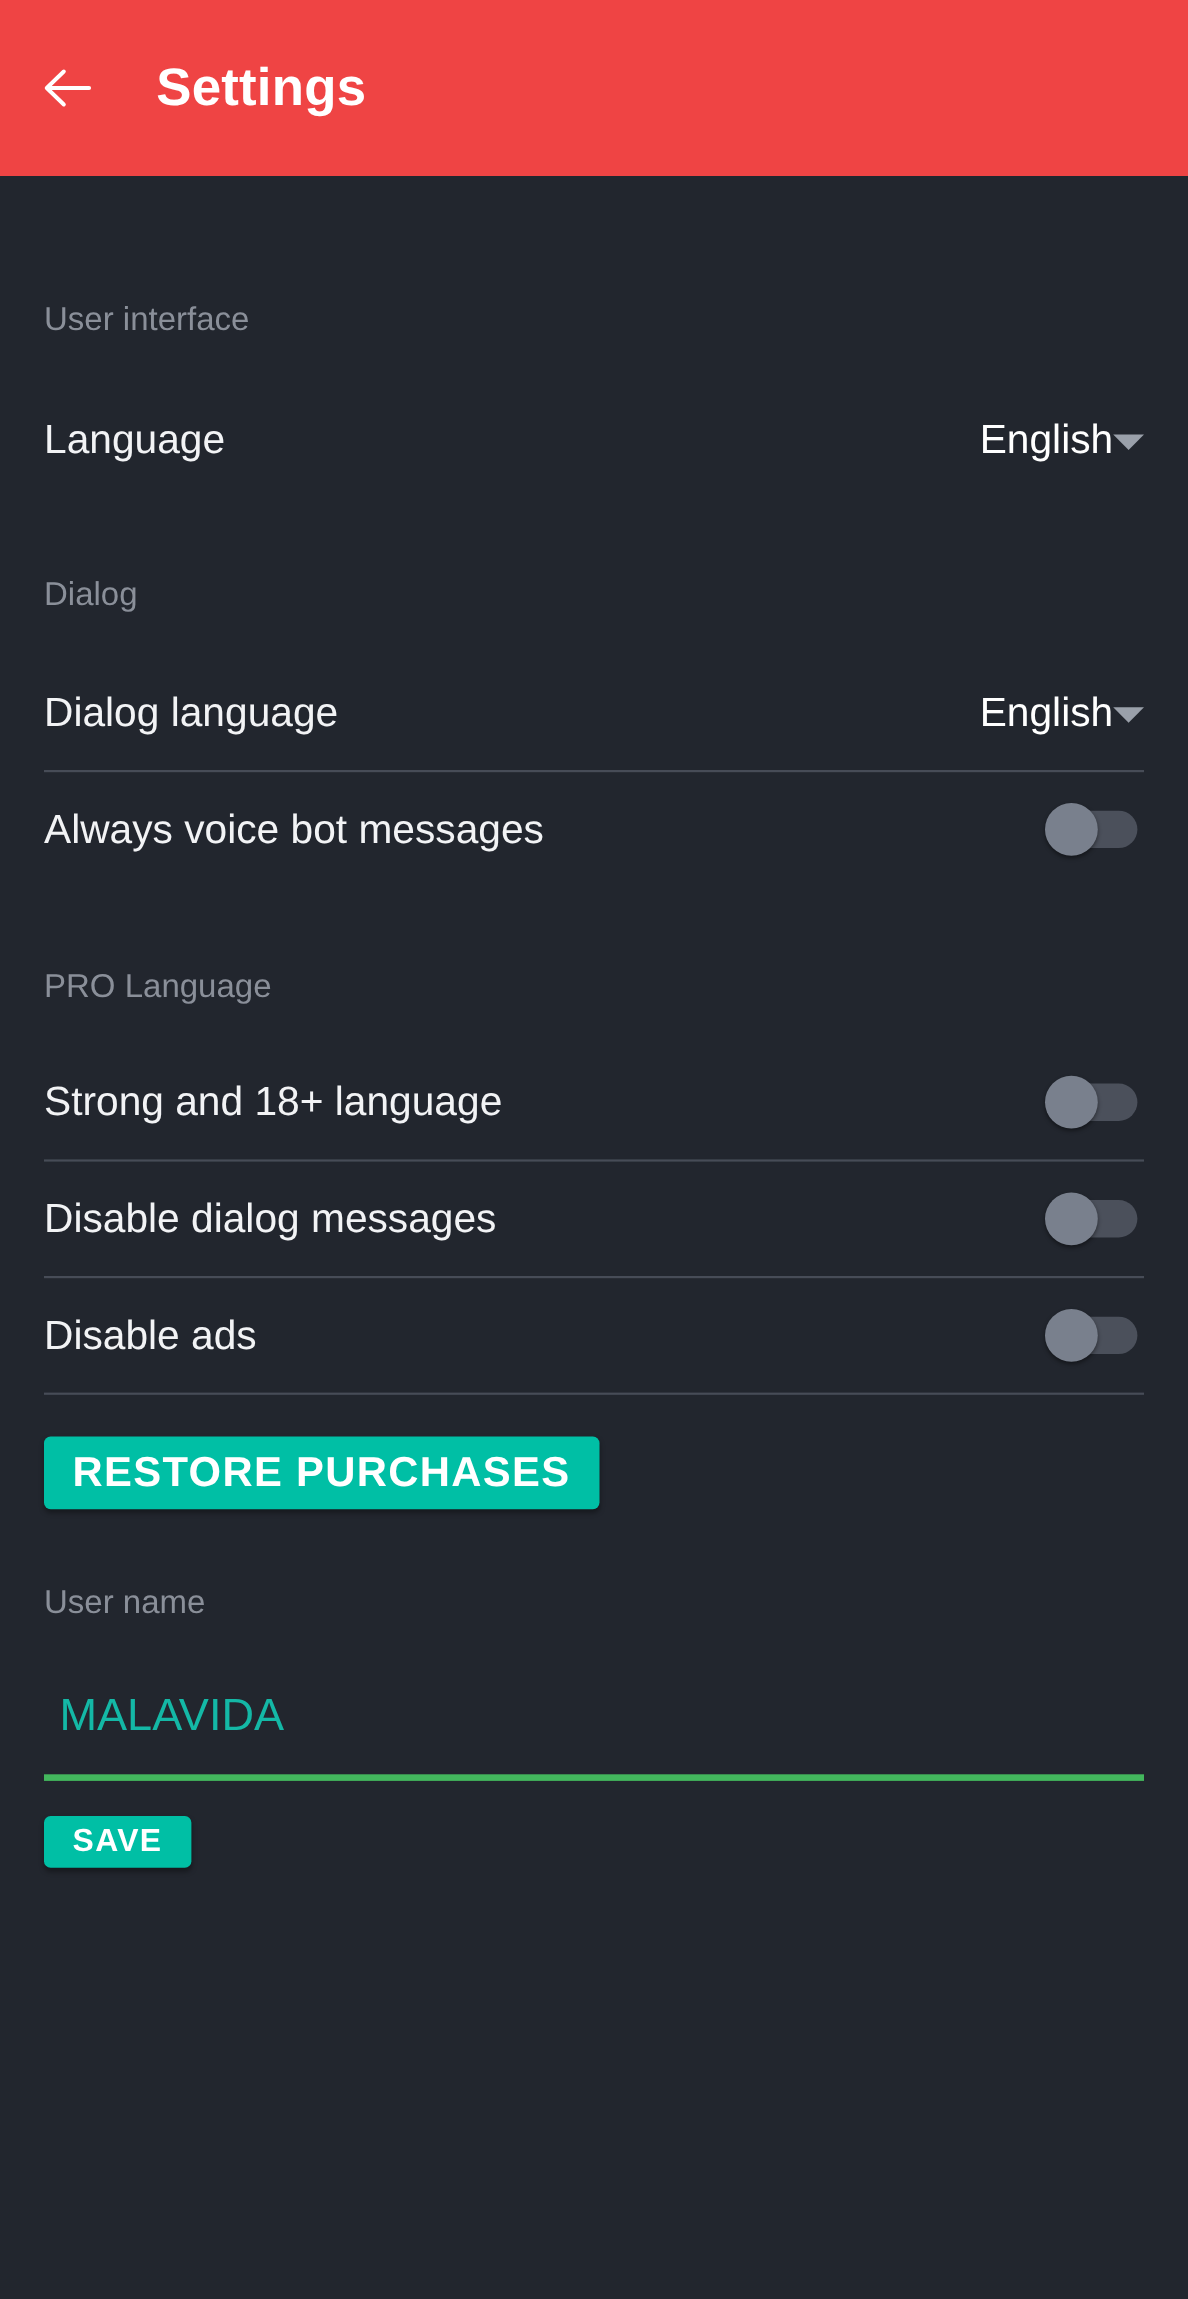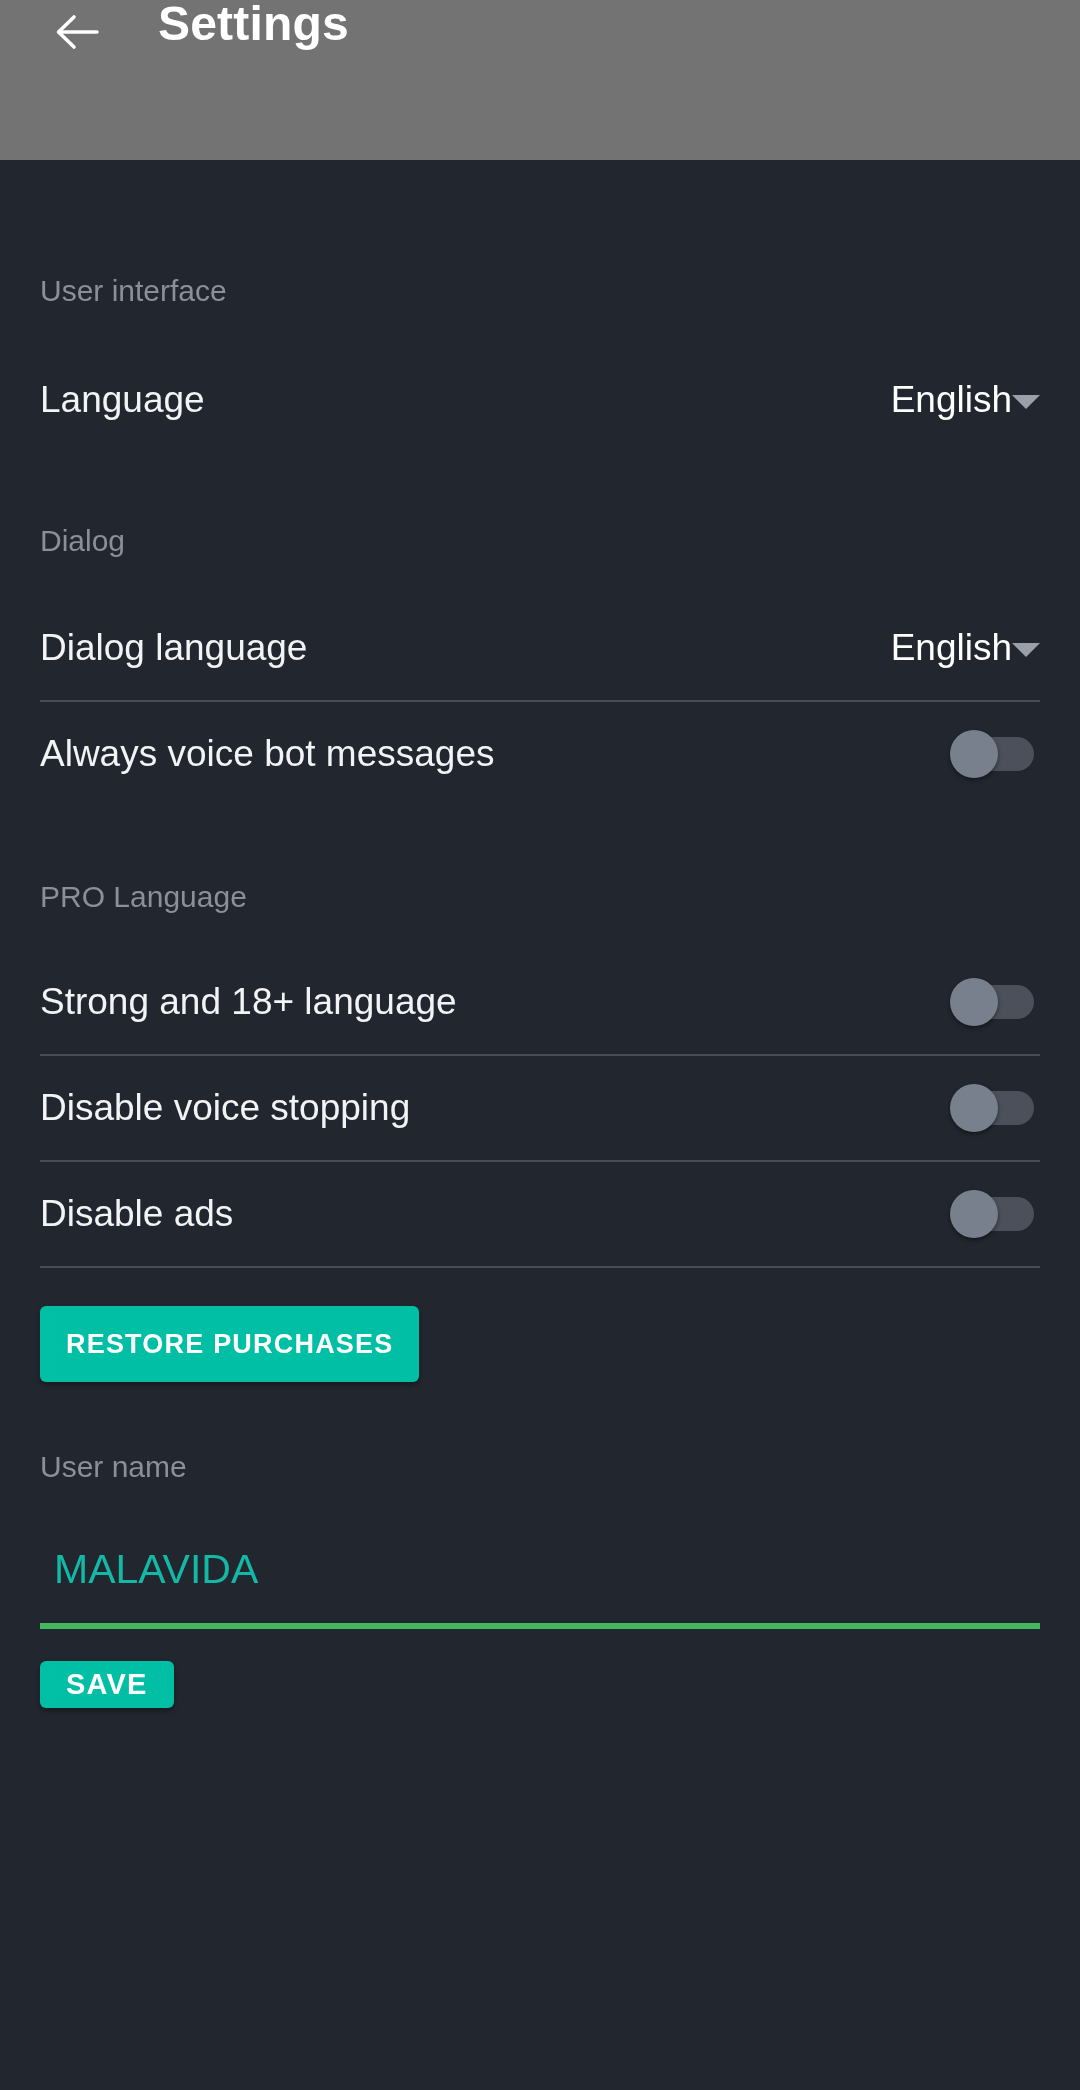--- a/index.html
+++ b/index.html
@@ -20,23 +20,24 @@
     position: relative;
     width: 1080px;
     height: 2090px;
     background: #22262e;
     box-sizing: border-box;
   }
 
   
   .appbar {
     height: 160px;
-    background: #737373;
-    display: flex;
-    padding-left: 44px;
+    background: #ef4444;
+    display: flex;
+    align-items: center;
+    padding-left: 28px;
     box-sizing: border-box;
   }
   .back-btn {
     width: 64px;
     height: 64px;
     display: flex;
     align-items: center;
     justify-content: center;
     cursor: pointer;
     flex: 0 0 auto;
@@ -146,23 +147,23 @@
     color: #ffffff;
     border: none;
     border-radius: 6px;
     font-family: "Liberation Sans", sans-serif;
     font-weight: bold;
     letter-spacing: 1.2px;
     cursor: pointer;
     box-shadow: 0 3px 5px rgba(0,0,0,0.35);
   }
   .btn-restore {
-    font-size: 27px;
+    font-size: 38px;
     padding: 0 26px;
-    height: 76px;
+    height: 66px;
   }
   .btn-save {
     font-size: 29px;
     padding: 0 26px;
     height: 47px;
   }
 
   
   .field {
     position: relative;
@@ -246,21 +247,21 @@
       <div class="row-label">Strong and 18+ language</div>
       <div class="toggle">
         <span class="track"></span>
         <span class="thumb"></span>
       </div>
     </div>
 
     <div class="divider"></div>
 
     <div class="row">
-      <div class="row-label">Disable voice stopping</div>
+      <div class="row-label">Disable dialog messages</div>
       <div class="toggle">
         <span class="track"></span>
         <span class="thumb"></span>
       </div>
     </div>
 
     <div class="divider"></div>
 
     <div class="row">
       <div class="row-label">Disable ads</div>

